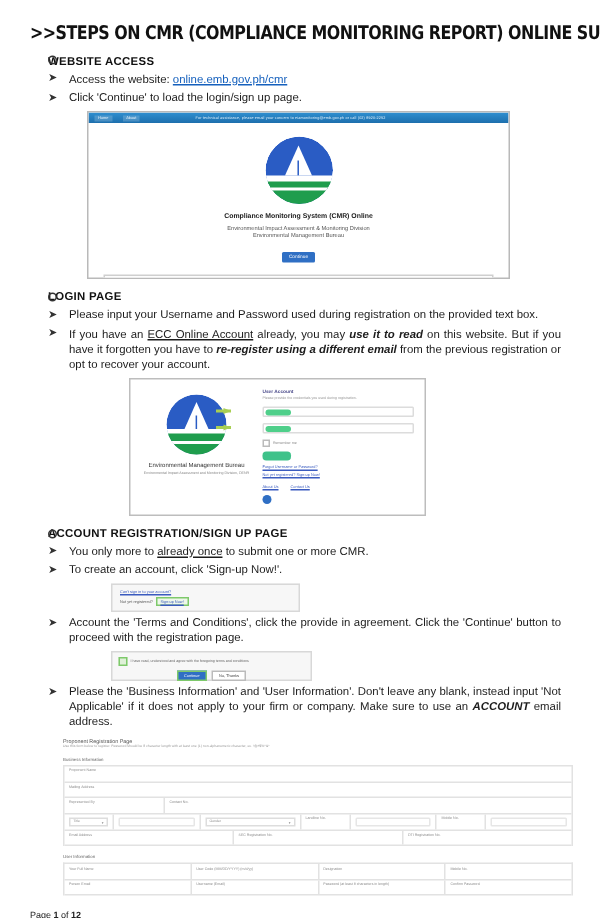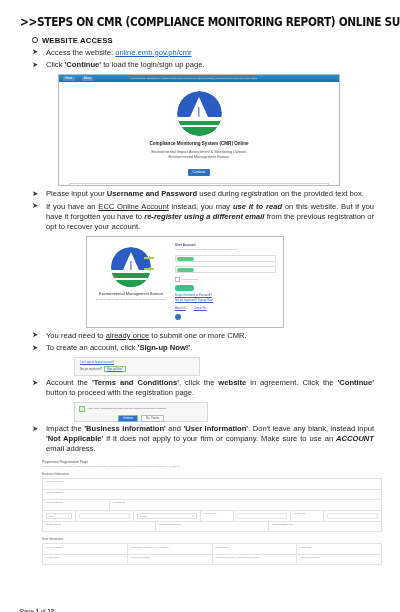--- a/index.html
+++ b/index.html
@@ -13,29 +13,29 @@
   
   .doc-title{
     font-family:"DejaVu Sans", sans-serif;
     font-weight:bold;font-size:12.6px;letter-spacing:-0.4px;
     transform:scaleX(0.84);transform-origin:left center;
     white-space:nowrap;margin:14px 0 0 6px;color:#111;
   }
 
   
   .section{margin:7px 0 0 18px;position:relative;}
-  .section-head{font-weight:bold;font-size:7.6px;letter-spacing:0.2px;position:relative;padding-left:10px;color:#111;}
+  .section-head{font-weight:bold;font-size:7.6px;letter-spacing:0.2px;position:relative;color:#111;}
   .section-head .obullet{
     position:absolute;left:0;top:1.3px;width:4.2px;height:4.2px;border:0.8px solid #333;border-radius:50%;
   }
 
   
   .sub{position:relative;padding-left:14px;margin:2.5px 0 0 18px;font-size:7.6px;line-height:10.2px;color:#1c1c1c;text-align:justify;padding-right:12px;}
   .sub .abullet{position:absolute;left:0;top:-0.4px;font-size:7.4px;color:#333;}
-  b{font-weight:bold;}
+  b{font-weight:normal;}
   .u{text-decoration:underline;}
   .link{color:#1560bd;}
   .bi{font-weight:bold;font-style:italic;}
 
   
   .shot-site{
     margin:4px 0 0 44px;width:282px;height:112px;border:0.7px solid #b9b9b9;background:#fff;box-sizing:border-box;
     position:relative;overflow:hidden;
   }
   .site-nav{height:7px;background:linear-gradient(180deg,#2f8fd0,#1d6fad);display:flex;align-items:center;padding:0 4px;}
@@ -186,29 +186,35 @@
       <div class="site-t2">Environmental Impact Assessment &amp; Monitoring Division</div>
       <div class="site-t3">Environmental Management Bureau</div>
       <div class="site-btn">Continue</div>
       <div class="note-box">
         <div class="note-ttl">Note:</div>
 
       </div>
     </div>
   </div>
 
+  <div class="section">
+    <div class="section-head">
+      <span class="obullet"></span>
+      <span>LOGIN PAGE</span>
+    </div>
+  </div>
 
   <div class="sub">
     <span class="abullet">➤</span>
     <span>Please input your </span><b>Username and Password</b><span> used during registration on the provided text box.</span>
   </div>
 
   <div class="sub">
     <span class="abullet">➤</span>
-    <span>If you have an </span><span class="u">ECC Online Account</span><span> instead, you may </span><span class="bi">use it to read</span><span> on this website. But if you have it forgotten you have to </span><span class="bi">re-register using a different email</span><span> from the previous registration or opt to recover your account.</span>
+    <span>If you have an </span><span class="u">ECC Online Account</span><span> already, you may </span><span class="bi">use it to read</span><span> on this website. But if you have it forgotten you have to </span><span class="bi">re-register using a different email</span><span> from the previous registration or opt to recover your account.</span>
   </div>
 
   <div class="shot-login">
     <div class="login-left">
       <div class="emblem-sm">
         <div class="sky"></div>
           <div class="tree"></div>
           <div class="trunk"></div>
         <div class="b1"></div>
           <div class="b2"></div>
@@ -240,58 +246,64 @@
         <span>About Us</span>
         <span>Contact Us</span>
       </div>
       <div class="seal">
         <span class="d"></span>
         <span class="st">&nbsp;</span>
       </div>
     </div>
   </div>
 
-
-  <div class="sub">
-    <span class="abullet">➤</span>
-    <span>You read need to </span><span class="u">already once</span><span> to submit one or more CMR.</span>
+  <div class="section">
+    <div class="section-head">
+      <span class="obullet"></span>
+      <span>ACCOUNT REGISTRATION/SIGN UP PAGE</span>
+    </div>
+  </div>
+
+  <div class="sub">
+    <span class="abullet">➤</span>
+    <span>You only more to </span><span class="u">already once</span><span> to submit one or more CMR.</span>
   </div>
 
   <div class="sub">
     <span class="abullet">➤</span>
     <span>To create an account, click </span><b>'Sign-up Now!'</b><span>.</span>
   </div>
 
   <div class="shot-signup">
     <div class="su-l1">Can't sign in to your account?</div>
     <div class="su-l2">
       <span>Not yet registered?</span>
       <span class="su-box"><span>Sign-up Now!</span></span>
     </div>
   </div>
 
   <div class="sub">
     <span class="abullet">➤</span>
-    <span>Account the </span><b>'Terms and Conditions'</b><span>, click the </span><b>website</b><span> in agreement. Click the </span><b>'Continue'</b><span> button to proceed with the registration page.</span>
+    <span>Account the </span><b>'Terms and Conditions'</b><span>, click the </span><b>provide</b><span> in agreement. Click the </span><b>'Continue'</b><span> button to proceed with the registration page.</span>
   </div>
 
   <div class="shot-terms">
     <div class="tm-row">
       <span class="tm-cb"></span>
       <span class="tm-txt">I have read, understood and agree with the foregoing terms and conditions</span>
     </div>
     <div class="tm-btns">
       <span class="tm-b1">Continue</span>
       <span class="tm-b2">No, Thanks</span>
     </div>
   </div>
 
   <div class="sub">
     <span class="abullet">➤</span>
-    <span>Impact the </span><b>'Business Information'</b><span> and </span><b>'User Information'</b><span>. Don't leave any blank, instead input </span><b>'Not Applicable'</b><span> if it does not apply to your firm or company. Make sure to use an </span><span class="bi">ACCOUNT</span><span> email address.</span>
+    <span>Please the </span><b>'Business Information'</b><span> and </span><b>'User Information'</b><span>. Don't leave any blank, instead input </span><b>'Not Applicable'</b><span> if it does not apply to your firm or company. Make sure to use an </span><span class="bi">ACCOUNT</span><span> email address.</span>
   </div>
 
   <div class="shot-form">
     <div class="fm-title">Proponent Registration Page</div>
     <div class="fm-sub">Use this form below to register. Password should be 8 character length with at least one (1) non-alphanumeric character, ex. !@#$%^&amp;*</div>
     <div class="fm-sec">Business Information</div>
     <div class="fm-table">
       <div class="fm-row">
         <div class="fm-cell">
           <div class="fm-lbl">Proponent Name</div>

